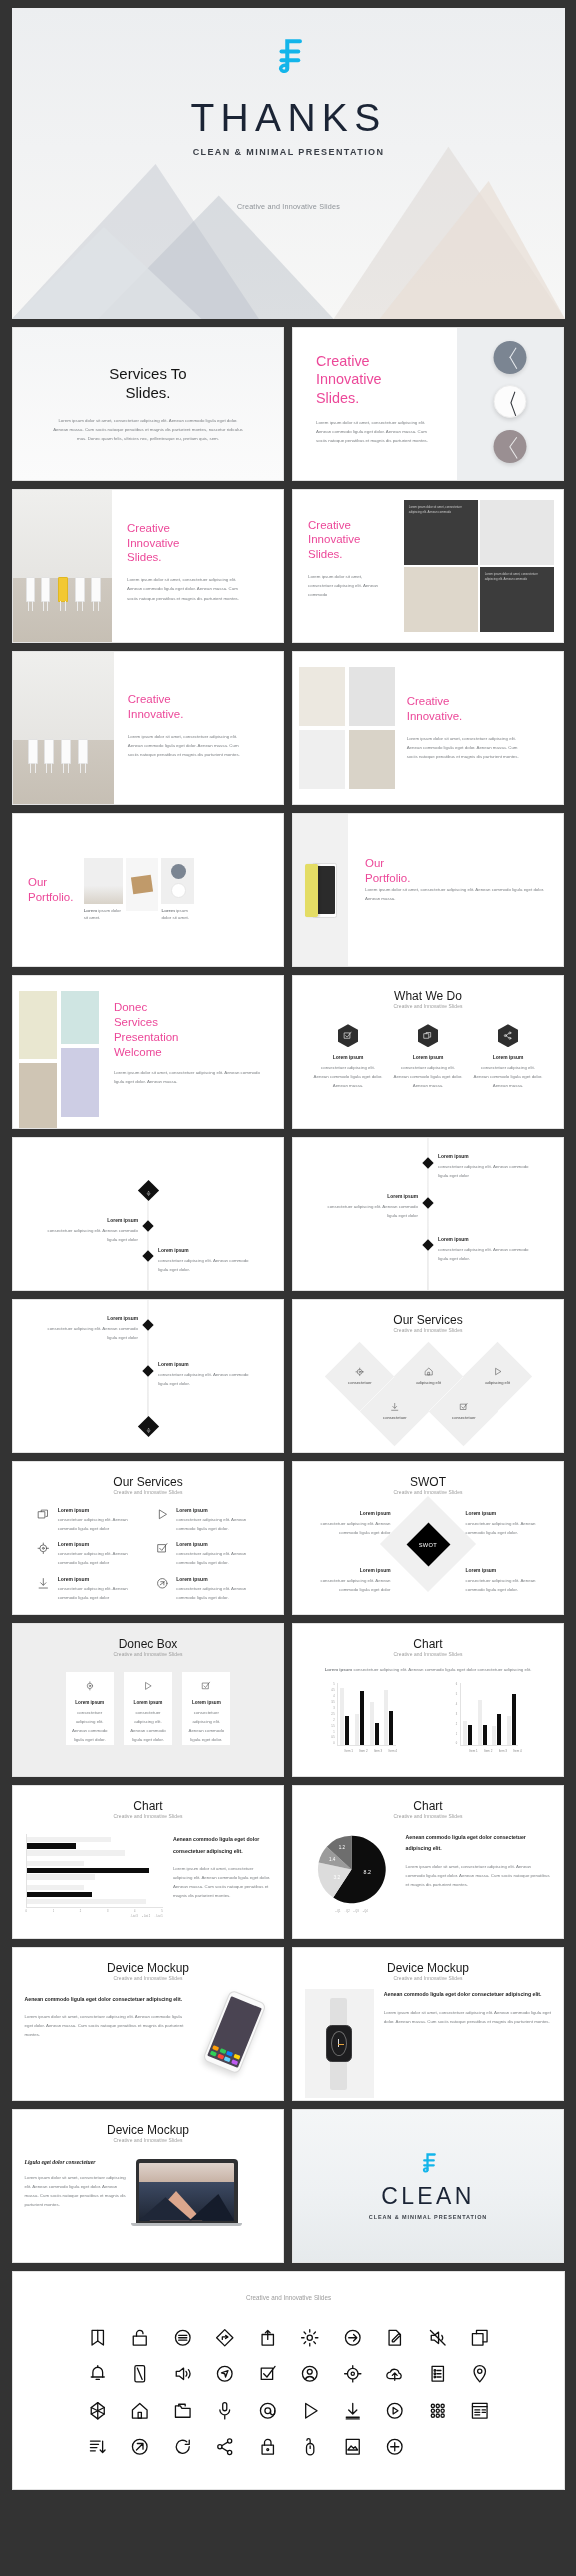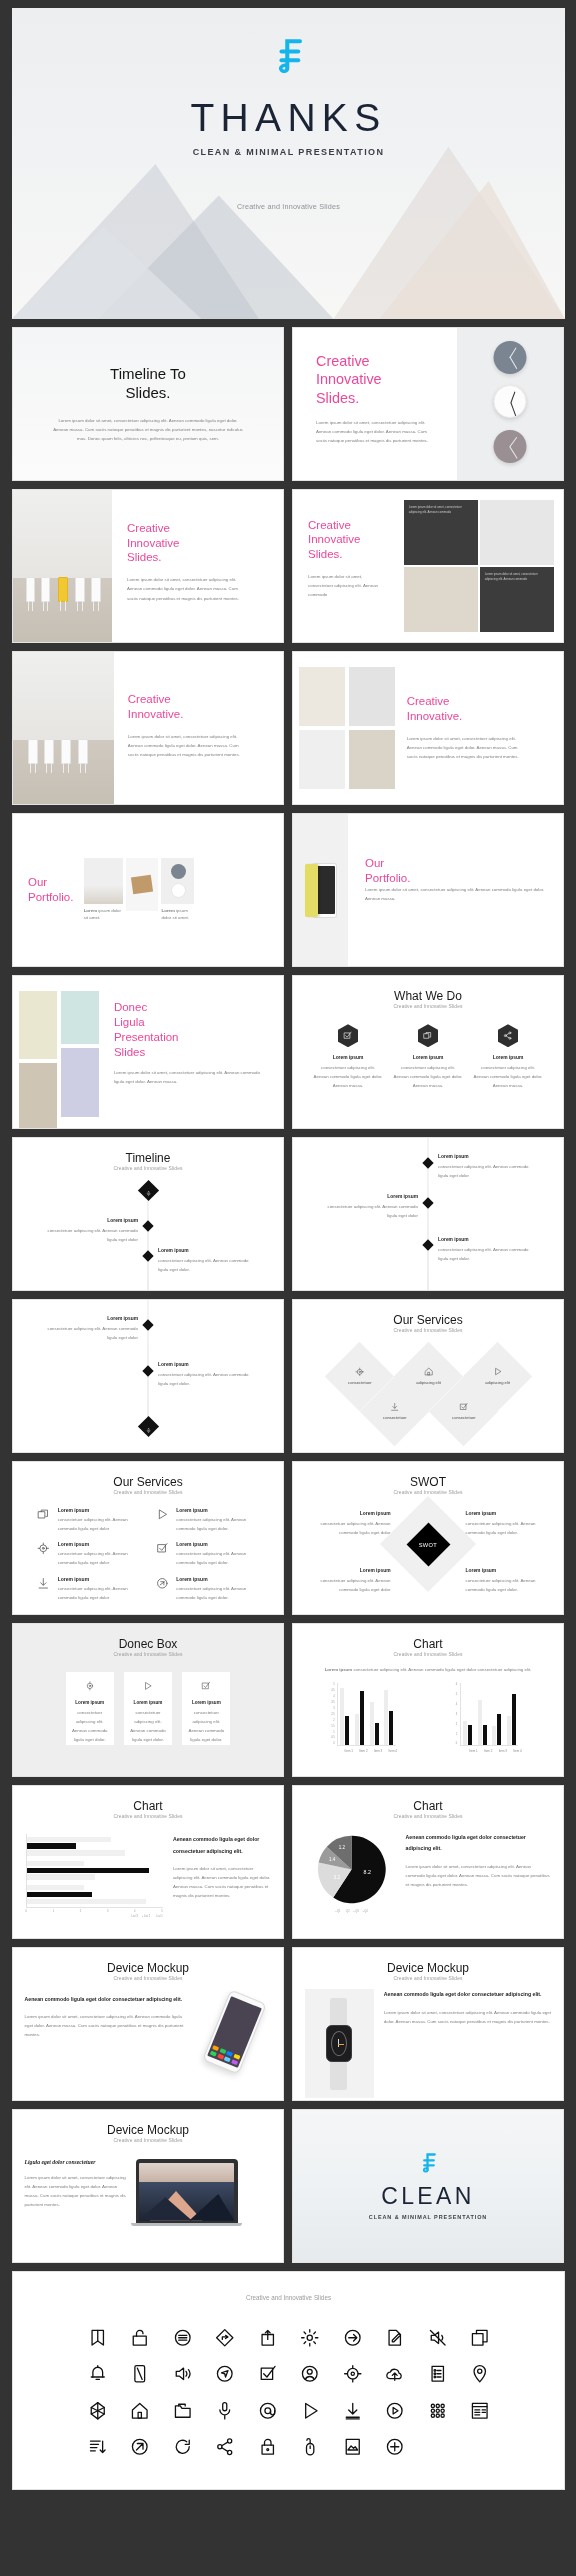--- a/index.html
+++ b/index.html
@@ -192,21 +192,21 @@
     <div class="hero-sub">CLEAN &amp; MINIMAL PRESENTATION</div>
     <div class="hero-tag">Creative and Innovative Slides</div>
   </div>
 
   <div class="grid">
 
     <div class="row">
       <div class="slide">
         <div class="welcome">
           <h2>
-            <span>Timeline To</span><br>
+            <span>Services To</span><br>
             <span>Slides.</span>
           </h2>
           <p class="body-txt c">Lorem ipsum dolor sit amet, consectetuer adipiscing elit. Aenean commodo ligula eget dolor. Aenean massa. Cum sociis natoque penatibus et magnis dis parturient montes, nascetur ridiculus mus. Donec quam felis, ultricies nec, pellentesque eu, pretium quis, sem.</p>
         </div>
       </div>
 
       <div class="slide">
         <div class="split">
           <div class="left">
             <div class="big-h">Creative<br>Innovative<br>Slides.</div>
@@ -354,23 +354,23 @@
         <div style="display:flex;height:100%;padding:15px 0 0 5.7px;">
           <div class="fp-grid">
             <div class="fp" style="background:#e9e7d0;"></div>
             <div class="fp" style="background:#cfe5e2;height:53px;"></div>
             <div class="fp" style="background:#cfc5b4;"></div>
             <div class="fp" style="background:#cdcde4;height:69px;margin-top:-15px;"></div>
           </div>
           <div style="padding:9.2px 12.6px 0 15px;">
             <div class="big-h sm" style="line-height:1.3;">
               <span>Donec</span><br>
-              <span>Ligula</span><br>
+              <span>Services</span><br>
               <span>Presentation</span><br>
-              <span>Slides</span>
+              <span>Welcome</span>
             </div>
             <p class="body-txt" style="margin-top:8px;">Lorem ipsum dolor sit amet, consectetuer adipiscing elit. Aenean commodo ligula eget dolor. Aenean massa.</p>
           </div>
         </div>
       </div>
 
       <div class="slide">
         <div class="s-head">
           <div class="s-title">What We Do</div>
           <div class="s-sub">Creative and Innovative Slides</div>
@@ -407,24 +407,20 @@
             </div>
             <div class="feat-t">Lorem ipsum</div>
             <div class="body-txt c">consectetuer adipiscing elit. Aenean commodo ligula eget dolor. Aenean massa.</div>
           </div>
         </div>
       </div>
     </div>
 
     <div class="row">
       <div class="slide">
-        <div class="s-head">
-          <div class="s-title">Timeline</div>
-          <div class="s-sub">Creative and Innovative Slides</div>
-        </div>
         <div class="tl-line" style="top:48px;height:106px;"></div>
         <div class="dia" style="left:50%;margin-left:-7.5px;top:45px;width:15px;height:15px;"></div>
         <div style="position:absolute;left:50%;margin-left:-2.3px;top:50px;">
           <svg class="line-w" width="5.2" height="5.2" viewBox="0 0 24 24">
               <rect x="9" y="2" width="6" height="11" rx="3"></rect>
               <path d="M5 11a7 7 0 0 0 14 0M12 18v4"></path>
             </svg>
         </div>
         <div class="dia" style="left:50%;margin-left:-4px;top:84px;width:8px;height:8px;"></div>
         <div class="tl-item l" style="right:145px;top:80px;">

